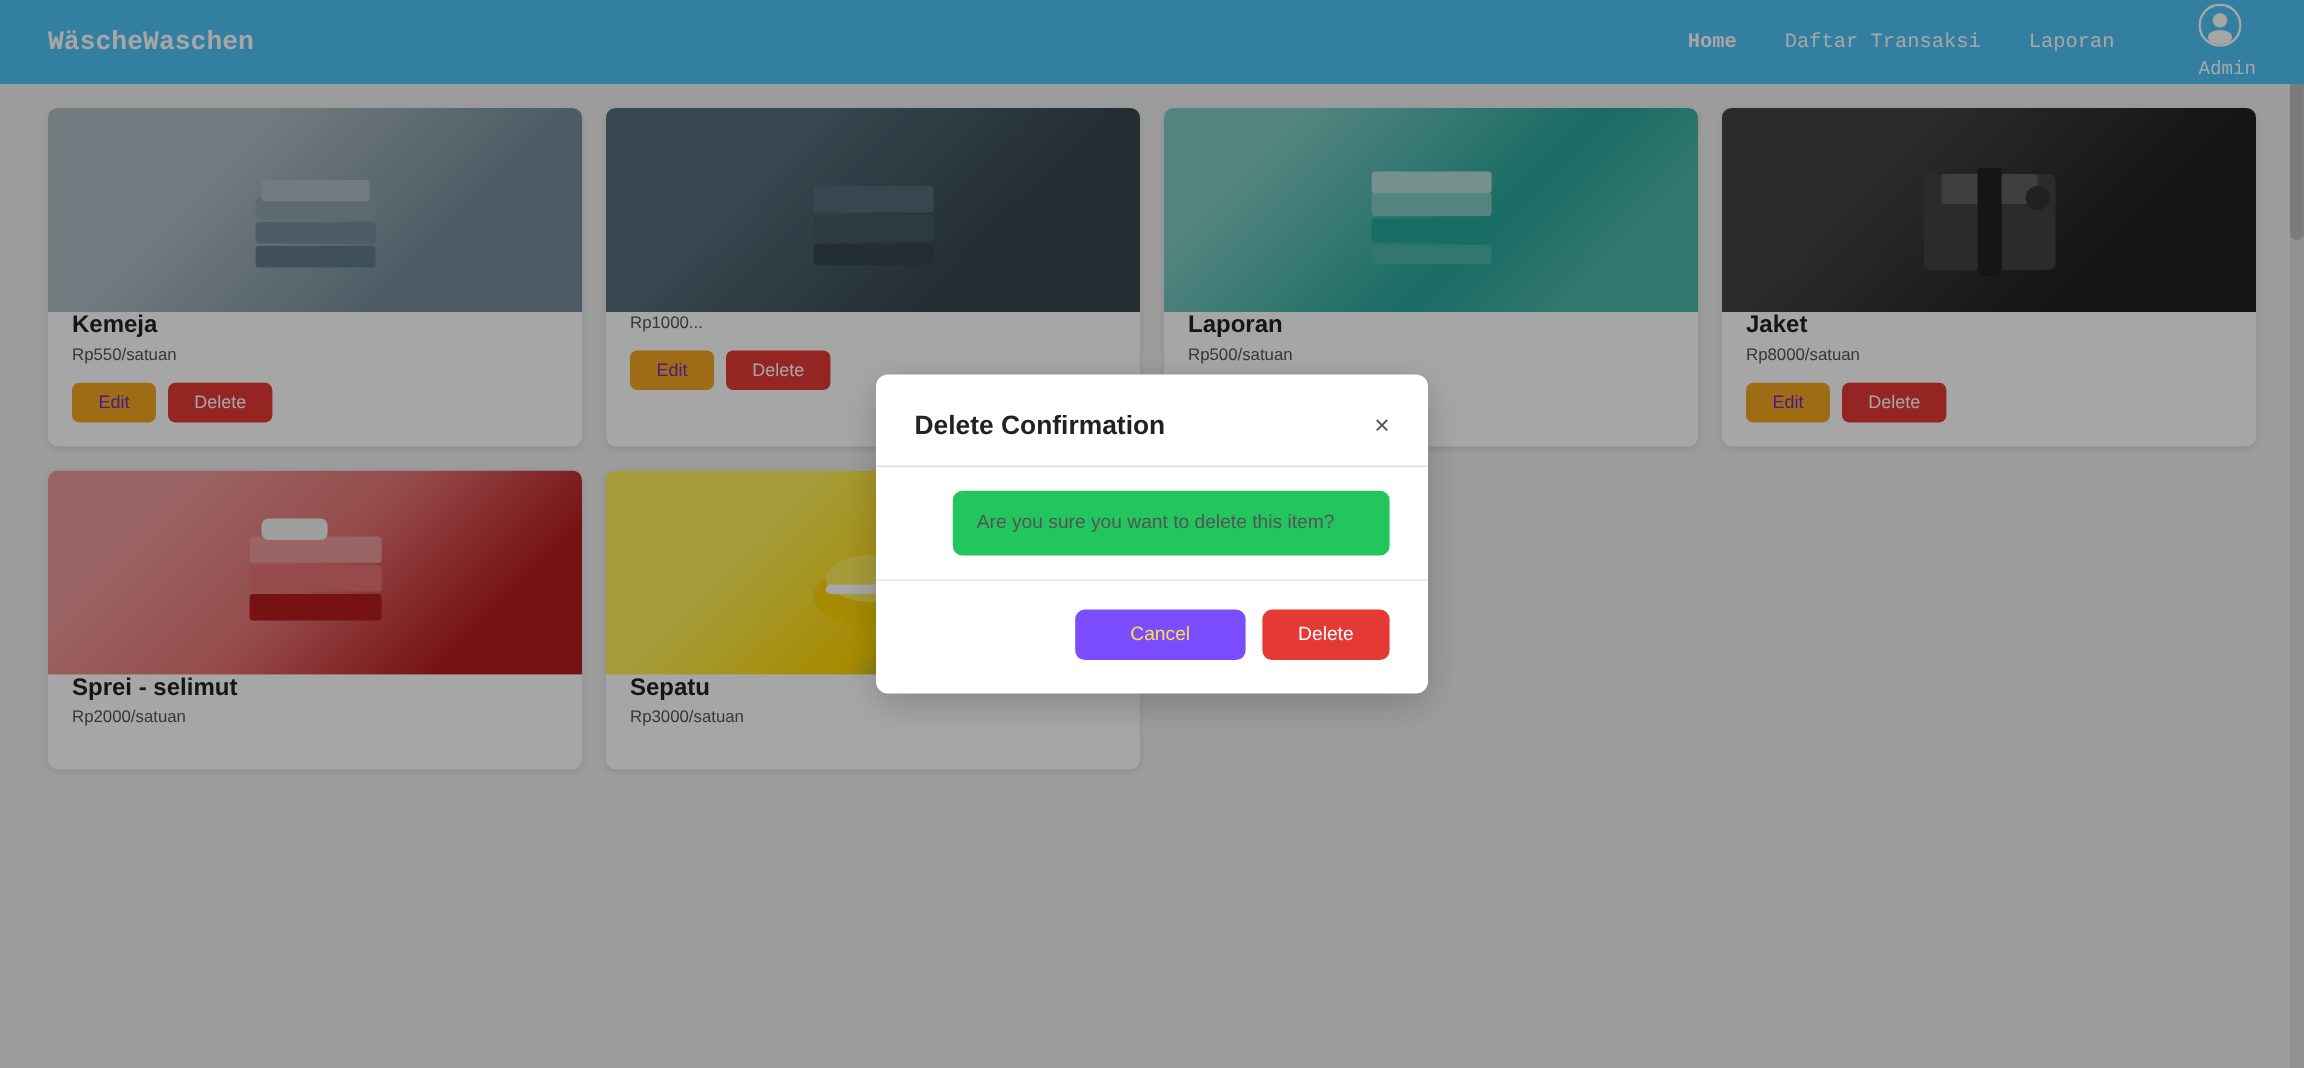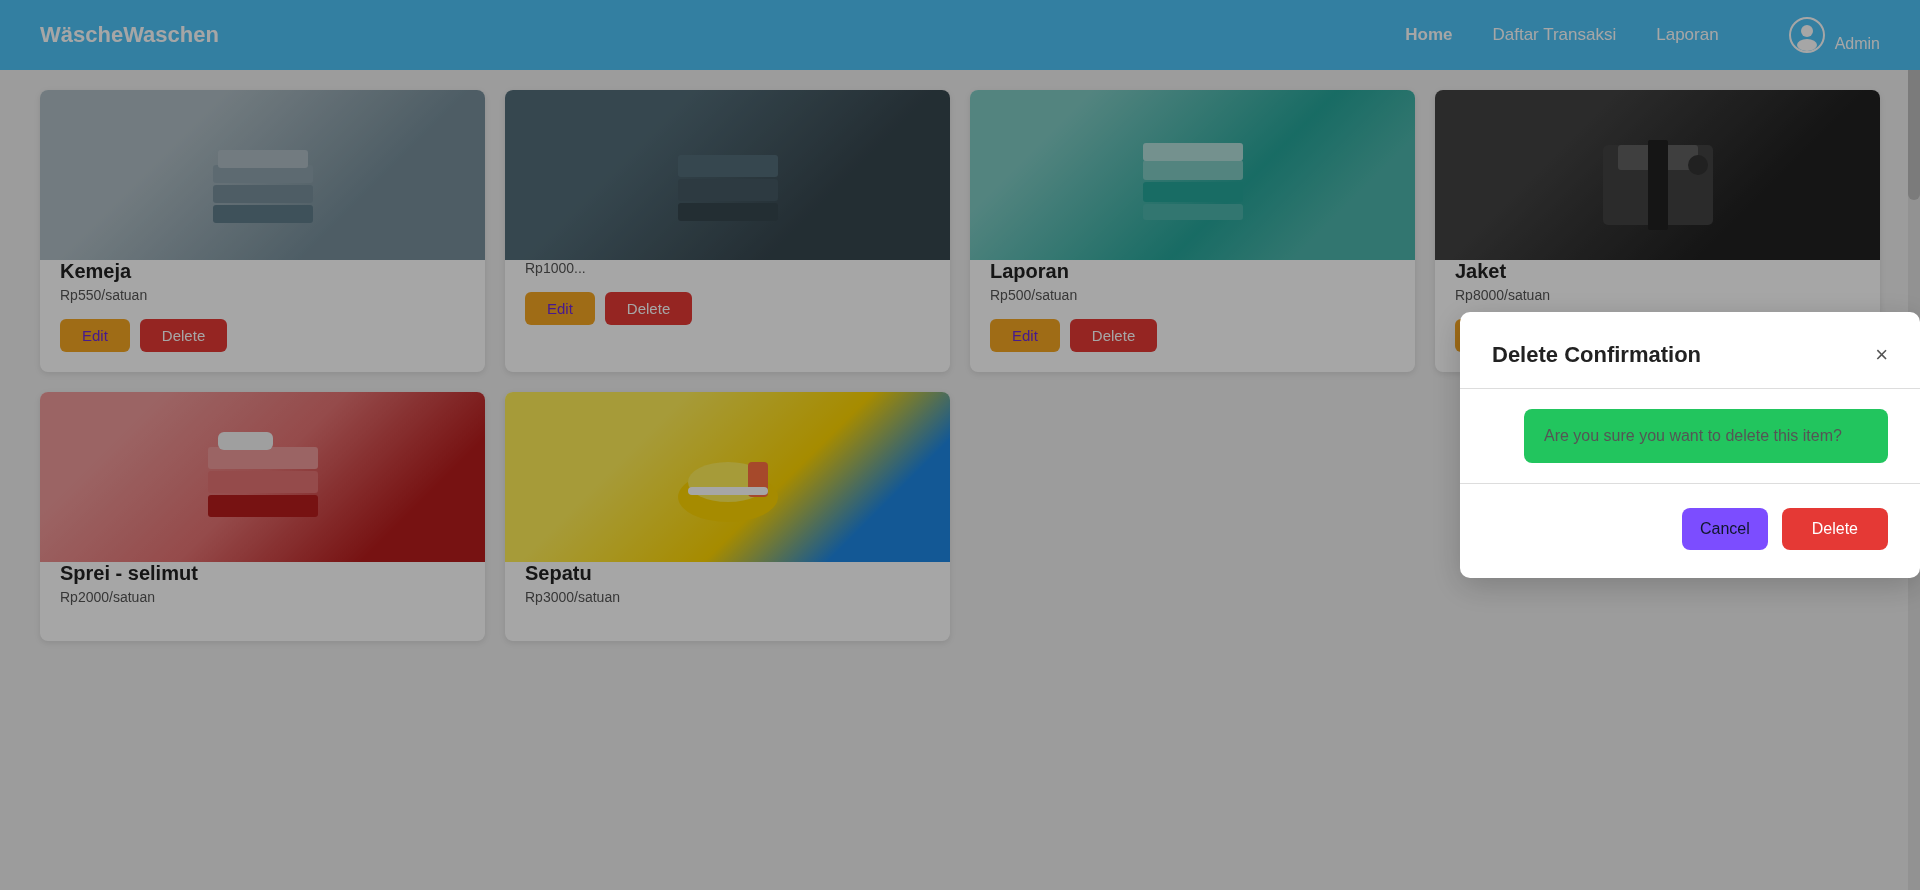--- a/index.html
+++ b/index.html
@@ -7,20 +7,21 @@
 
     
     .navbar {
       background: #4fc3f7;
       height: 70px;
       display: flex;
       align-items: center;
       padding: 0 40px;
       position: relative;
       z-index: 10;
+      font-family: Liberation Mono, monospace;
     }
     .navbar-brand {
       color: white;
       font-size: 22px;
       font-weight: bold;
       flex: 1;
     }
     .navbar-nav {
       display: flex;
       align-items: center;
@@ -30,26 +31,27 @@
       color: white;
       text-decoration: none;
       font-size: 17px;
       cursor: pointer;
     }
     .nav-link.active {
       font-weight: bold;
     }
     .nav-user {
       display: flex;
-      align-items: flex-end;
+      align-items: flex-start;
       gap: 10px;
       color: white;
       font-size: 16px;
       cursor: pointer;
       margin-left: 30px;
+      flex-direction: column;
     }
     .user-icon {
       width: 36px;
       height: 36px;
     }
 
     
     .main-content {
       padding: 0 40px;
       position: relative;
@@ -141,21 +143,21 @@
     }
 
     
     .overlay {
       position: fixed;
       top: 0; left: 0; right: 0; bottom: 0;
       background: rgba(0,0,0,0.35);
       z-index: 100;
       display: flex;
       align-items: center;
-      justify-content: flex-end;
+      justify-content: center;
     }
 
     
     .modal {
       background: white;
       border-radius: 10px;
       width: 460px;
       padding: 30px 32px 28px;
       position: relative;
       box-shadow: 0 8px 32px rgba(0,0,0,0.2);
@@ -200,24 +202,24 @@
       border-top: 1px solid #ddd;
       margin: 0 -32px 24px;
     }
     .modal-actions {
       display: flex;
       justify-content: flex-end;
       gap: 14px;
     }
     .btn-cancel {
       background: #7c4dff;
-      color: #0f172a;
+      color: #fde047;
       border: none;
       border-radius: 8px;
-      padding: 12px 18px;
+      padding: 12px 46px;
       font-size: 16px;
       cursor: pointer;
       font-weight: 500;
     }
     .btn-confirm-delete {
       background: #e53935;
       color: white;
       border: none;
       border-radius: 8px;
       padding: 12px 30px;

